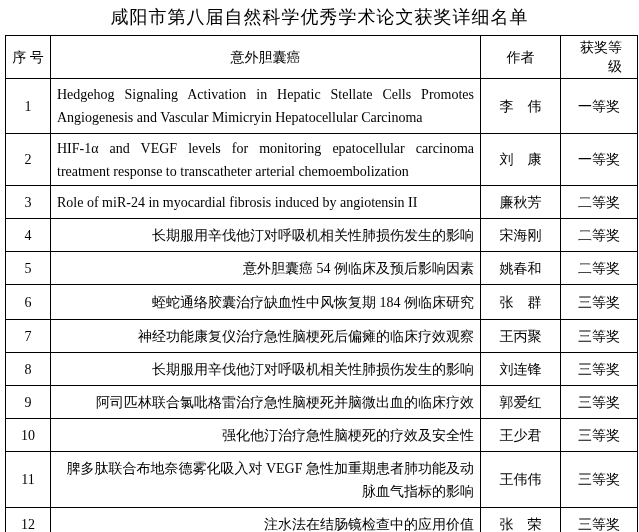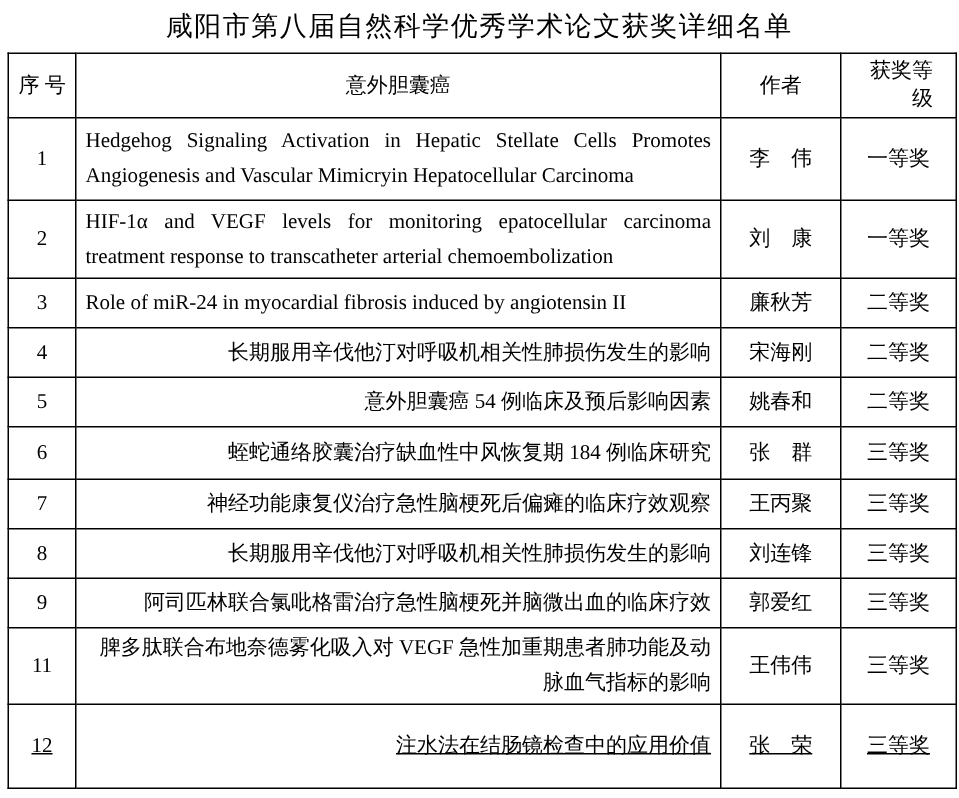--- a/index.html
+++ b/index.html
@@ -39,21 +39,21 @@
     padding: 2px 6px;
     vertical-align: middle;
     overflow: hidden;
     box-sizing: border-box;
   }
   thead tr { height: 37px; margin-top: 41px; }
   tbody tr { height: 33px; }
   tbody tr:nth-child(1) { height: 55px; }
   tbody tr:nth-child(2) { height: 52px; }
   tbody tr:nth-child(6)  { height: 35px; }
-  tbody tr:nth-child(11) { height: 56px; text-decoration: underline; }
+  tbody tr:nth-child(11) { height: 56px; }
   th { text-align: center; }
   th.h-index { padding: 2px 2px; white-space: nowrap; }
   th.h-award .wrap-limit {
     display: inline-block;
     max-width: 46px;
     line-height: 19px;
     vertical-align: middle;
     text-align: right;
   }
   td.c-index, td.c-author, td.c-award {
@@ -139,20 +139,26 @@
           <td class="c-author">刘连锋</td>
           <td class="c-award">三等奖</td>
         </tr>
         <tr>
           <td class="c-index">9</td>
           <td class="c-title">阿司匹林联合氯吡格雷治疗急性脑梗死并脑微出血的临床疗效</td>
           <td class="c-author">郭爱红</td>
           <td class="c-award">三等奖</td>
         </tr>
         <tr>
+          <td class="c-index">10</td>
+          <td class="c-title">强化他汀治疗急性脑梗死的疗效及安全性</td>
+          <td class="c-author">王少君</td>
+          <td class="c-award">三等奖</td>
+        </tr>
+        <tr>
           <td class="c-index">11</td>
           <td class="c-title">脾多肽联合布地奈德雾化吸入对 VEGF 急性加重期患者肺功能及动脉血气指标的影响</td>
           <td class="c-author">王伟伟</td>
           <td class="c-award">三等奖</td>
         </tr>
         <tr>
           <td class="c-index">12</td>
           <td class="c-title">注水法在结肠镜检查中的应用价值</td>
           <td class="c-author">张　荣</td>
           <td class="c-award">三等奖</td>

